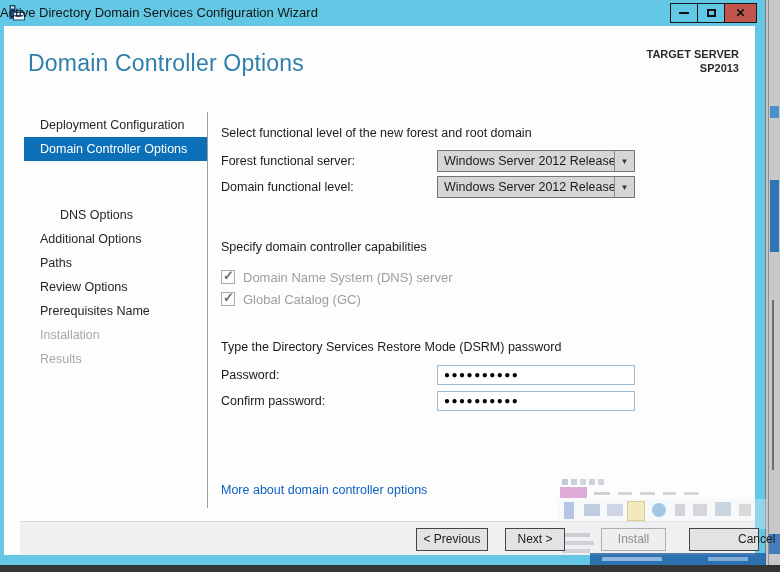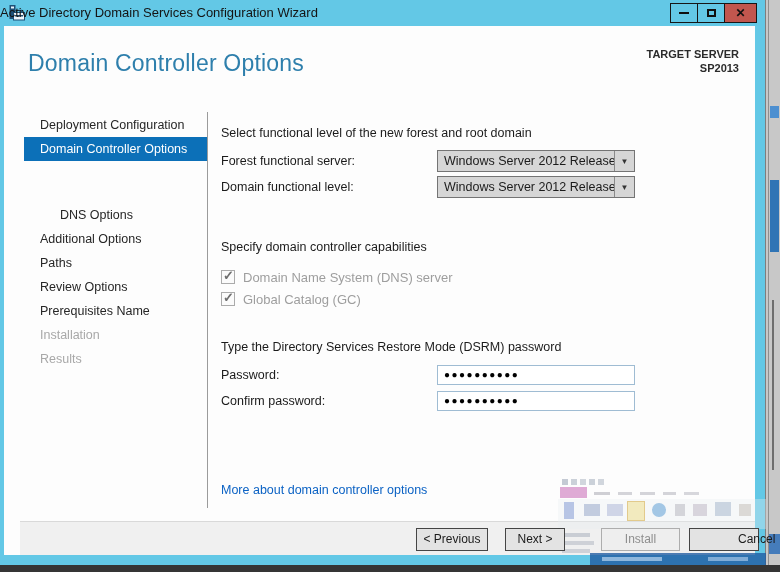--- a/index.html
+++ b/index.html
@@ -82,21 +82,21 @@
     color:#0B62C4; cursor:pointer; }
 
   
   .footer { position:absolute; left:16px; right:0; bottom:0; height:34px;
     background:#F0F0F0; border-top:1px solid #D9D9D9; }
   .btn { position:absolute; top:6px; height:23px; background:#E3E3E3;
     border:1px solid #454545; font-size:12px; color:#1B1B1B; text-align:center;
     line-height:21px; z-index:5; cursor:pointer; }
   .btn-prev { left:396px; width:72px; }
   .btn-next { left:485px; width:60px; }
-  .btn-install { left:581px; width:79px; background:rgba(236,236,236,.55);
+  .btn-install { left:581px; width:65px; background:rgba(236,236,236,.55);
     border:1px solid rgba(120,120,120,.55); color:#8E8E8E; cursor:default; }
   .btn-cancel { left:669px; width:70px;padding-left:48px; }
 
   
   .ghost { position:absolute; left:558px; top:477px; width:208px; height:89px;
     z-index:3; pointer-events:none; }
   .ghost div { position:absolute; }
   .g-qat1 { left:4px; top:2px; width:6px; height:6px; background:rgba(110,125,150,.4); }
   .g-qat2 { left:13px; top:2px; width:6px; height:6px; background:rgba(110,125,150,.35); }
   .g-qat3 { left:22px; top:2px; width:6px; height:6px; background:rgba(110,125,150,.3); }

